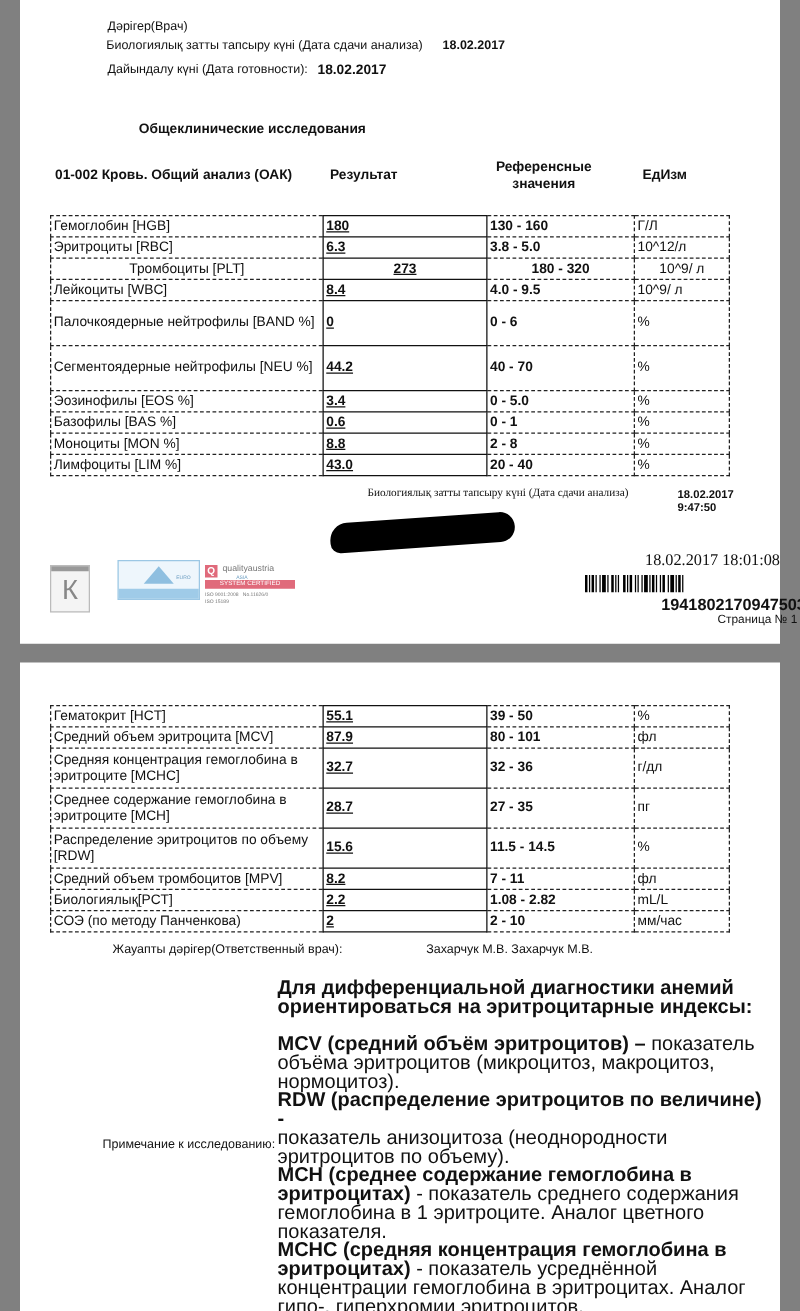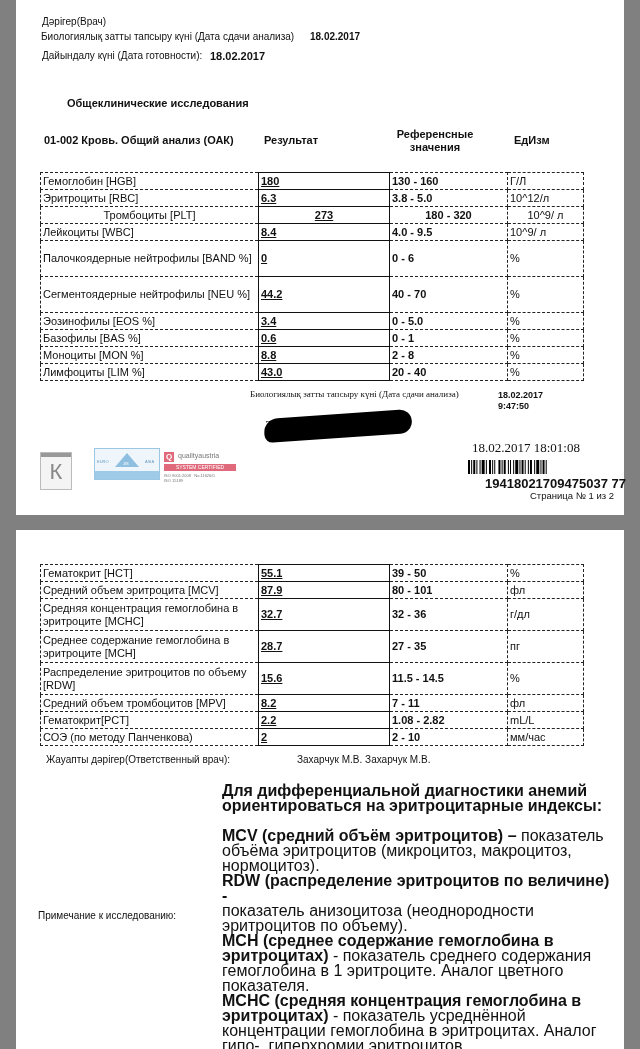--- a/index.html
+++ b/index.html
@@ -1,21 +1,21 @@
 <!DOCTYPE html>
 <html><head>
 <meta charset="utf-8">
 <style>
   html, body { margin:0; padding:0; }
   body { width:640px; height:1049px; background:#808080; position:relative; overflow:hidden;
          font-family:"Liberation Sans", sans-serif; color:#111; }
   .page { position:absolute; left:16px; width:608px; background:#fff; }
   #p1 { top:0; height:515px; }
   #p2 { top:530px; height:619px; }
-  .abs { position:absolute; white-space:nowrap; }
+  .abs { position:absolute; white-space:nowrap;margin-left:44px; }
   .s10 { font-size:10px; }
   .s11 { font-size:11px; }
   .b { font-weight:bold; }
   .serif { font-family:"Liberation Serif", serif; }
 
   table.res { position:absolute; border-collapse:collapse; font-size:11px; table-layout:fixed; }
   table.res td { border:1px dashed #222; padding:1px 2px; vertical-align:middle; line-height:13px; }
   table.res td.val { border:1.5px solid #111; font-weight:bold;text-decoration:underline; }
   table.res td.ref { font-weight:bold; }
   table.res td.name { white-space:normal; }
@@ -227,21 +227,21 @@
           <td class="ref">11.5 - 14.5</td>
           <td class="">%</td>
         </tr>
         <tr style="height: 17px;">
           <td class="name">Средний объем тромбоцитов [MPV]</td>
           <td class="val">8.2</td>
           <td class="ref">7 - 11</td>
           <td class="">фл</td>
         </tr>
         <tr style="height: 17px;">
-          <td class="name">Гематокрит[PCT]</td>
+          <td class="name">Биологиялық[PCT]</td>
           <td class="val">2.2</td>
           <td class="ref">1.08 - 2.82</td>
           <td class="">mL/L</td>
         </tr>
         <tr style="height: 17px;">
           <td class="name">СОЭ (по методу Панченкова)</td>
           <td class="val">2</td>
           <td class="ref">2 - 10</td>
           <td class="">мм/час</td>
         </tr>

